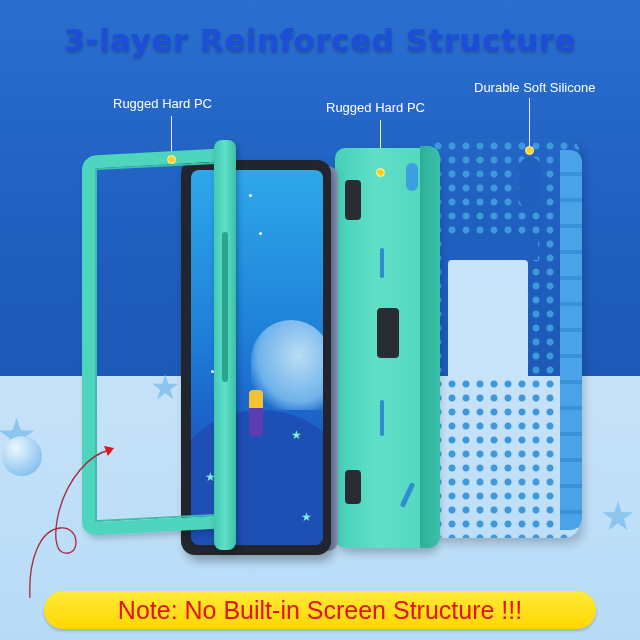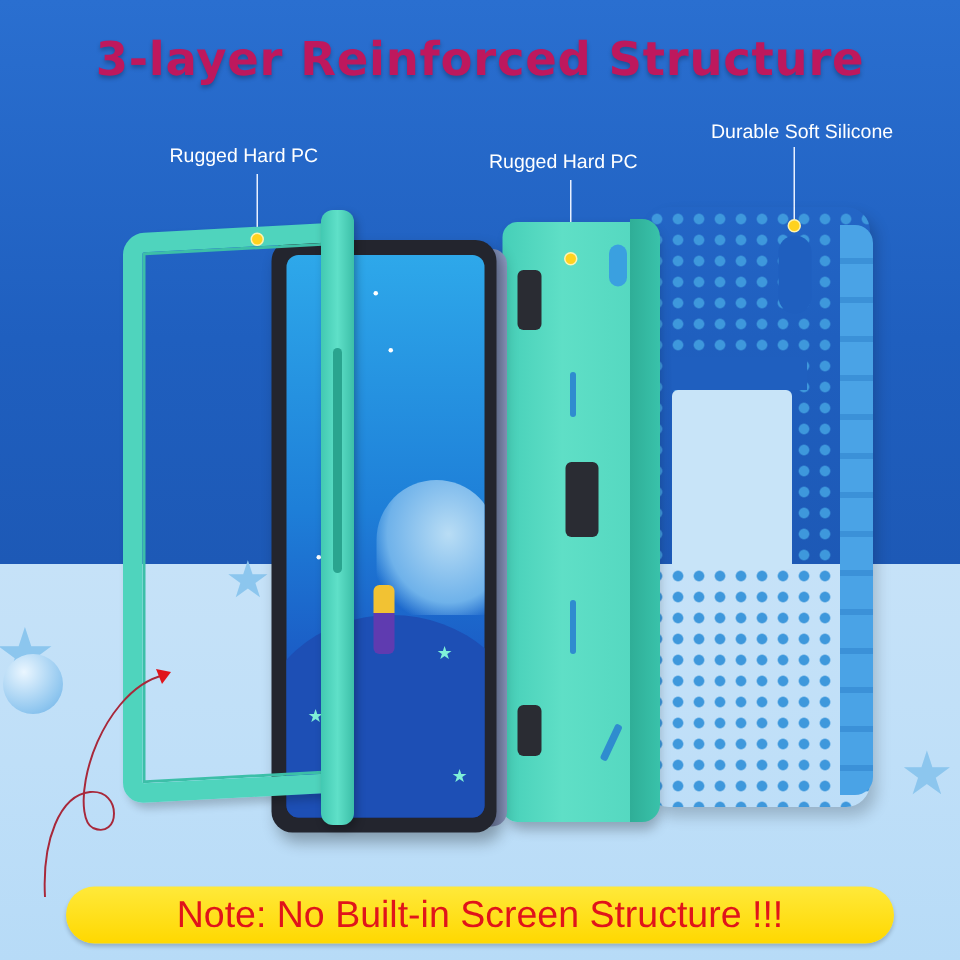--- a/index.html
+++ b/index.html
@@ -1,19 +1,19 @@
 <!DOCTYPE html>
 <html><head>
 <meta charset="utf-8">
 <style>
   html,body{margin:0;padding:0;}
   body{width:640px;height:640px;overflow:hidden;position:relative;font-family:"DejaVu Sans",sans-serif;}
   .bg-top{position:absolute;left:0;top:0;width:640px;height:376px;background:linear-gradient(180deg,#2a6fd0 0%,#1f5fbf 60%,#1d59b6 100%);}
   .bg-bottom{position:absolute;left:0;top:376px;width:640px;height:264px;background:linear-gradient(180deg,#c6e2f8 0%,#bfdff8 50%,#b7dbf7 100%);}
-  .title{position:absolute;left:0;width:640px;top:22px;text-align:center;color:#be185d;font-family:"DejaVu Sans",sans-serif;font-weight:bold;font-size:31px;letter-spacing:0.5px;text-shadow:0 2px 3px rgba(0,0,0,0.25);}
+  .title{position:absolute;left:0;width:640px;top:22px;text-align:center;color:#1d4ed8;font-family:"DejaVu Sans",sans-serif;font-weight:bold;font-size:31px;letter-spacing:0.5px;text-shadow:0 2px 3px rgba(0,0,0,0.25);}
   .label{position:absolute;color:#fff;font-family:"Liberation Sans",sans-serif;font-size:13px;white-space:nowrap;}
   .leader{position:absolute;width:1px;background:#e8f0ff;}
   .dot{position:absolute;width:7px;height:7px;border-radius:50%;background:#ffd21f;border:1px solid #fff3b0;}
 
   
   .frame{position:absolute;left:82px;top:152px;width:148px;height:380px;border:13px solid #4fd4bd;border-radius:14px;box-sizing:border-box;transform:skewY(-3deg);box-shadow:3px 4px 6px rgba(0,0,0,0.2), inset 0 0 0 2px #3cbfa8;}
   .frame-right{position:absolute;left:214px;top:140px;width:22px;height:410px;background:linear-gradient(90deg,#42c9b2,#5fe0c8,#3cbfa8);border-radius:8px;box-shadow:2px 3px 6px rgba(0,0,0,0.25);}
   .frame-slot{position:absolute;left:222px;top:232px;width:6px;height:150px;background:#2aa48f;border-radius:3px;}
 
   

